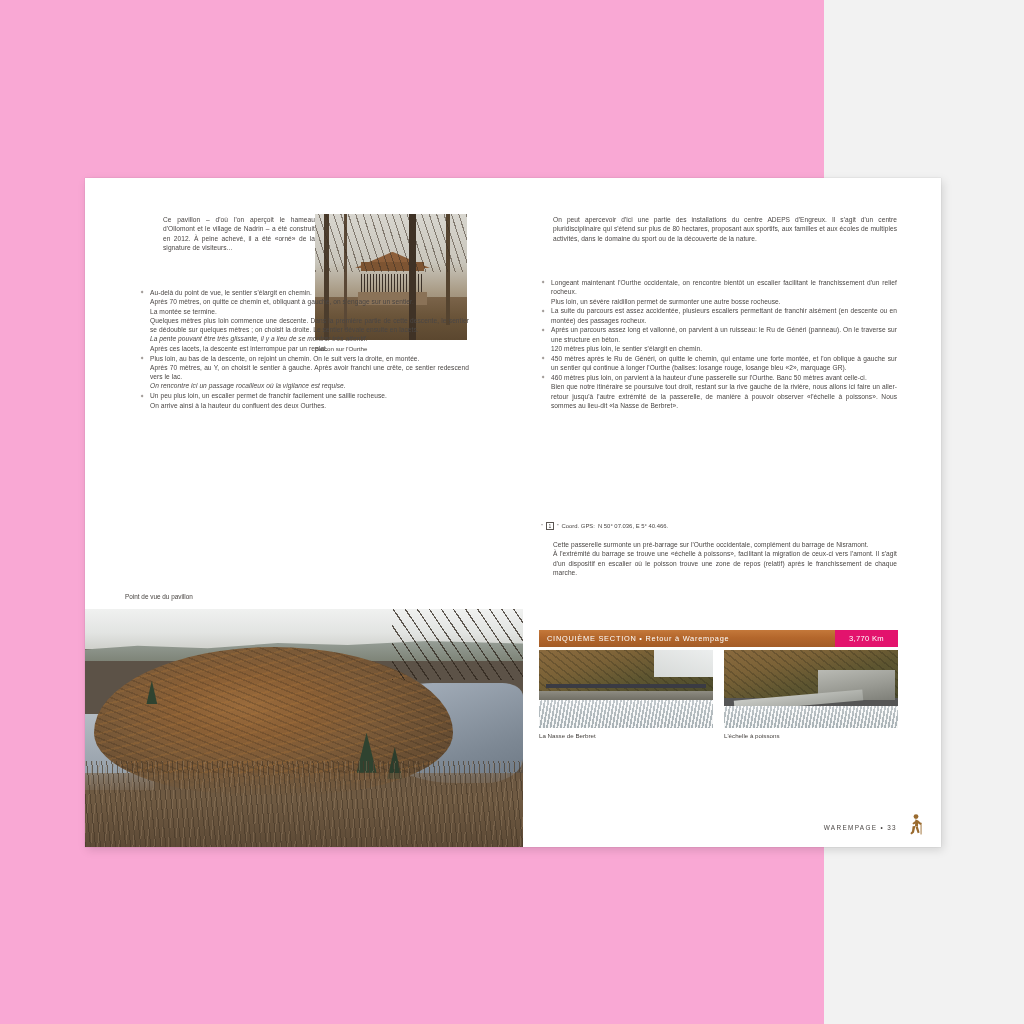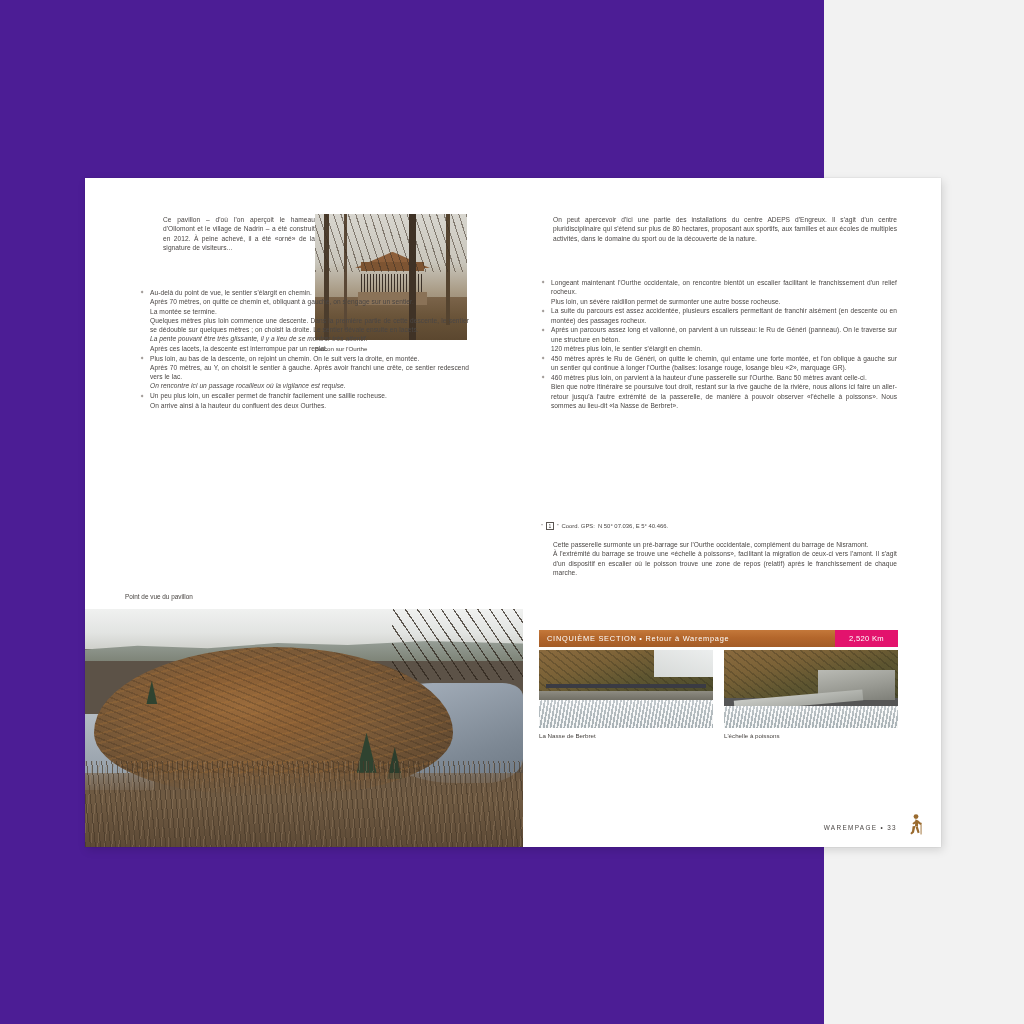--- a/index.html
+++ b/index.html
@@ -14,21 +14,21 @@
     overflow: hidden;
     font-family: "Liberation Sans", sans-serif;
     -webkit-font-smoothing: antialiased;
   }
 
   
   #scan-canvas {
     position: absolute;
     left: 0; top: 0;
     width: 824px; height: 1024px;
-    background: #4c1d95;
+    background: #f9a8d4;
   }
   #spread {
     position: absolute;
     left: 85px; top: 178px;
     width: 856px; height: 669px;
     background: #ffffff;
     box-shadow: 2px 3px 9px rgba(0,0,0,0.13), 0 0 1px rgba(0,0,0,0.2);
     overflow: hidden;
   }
   .page {
@@ -370,21 +370,21 @@
         <span class="gps-quote">"</span>
         <span>Coord. GPS:</span>
         <span>N 50° 07.036, E 5° 40.466.</span>
       </div>
 
       <div id="closing-note" class="txt" style="white-space: pre-line;">Cette passerelle surmonte un pré-barrage sur l'Ourthe occidentale, complément du barrage de Nisramont.
 À l'extrémité du barrage se trouve une «échelle à poissons», facilitant la migration de ceux-ci vers l'amont. Il s'agit d'un dispositif en escalier où le poisson trouve une zone de repos (relatif) après le franchissement de chaque marche.</div>
 
       <div id="section-banner">
         <div id="banner-title">CINQUIÈME SECTION • Retour à Warempage</div>
-        <div id="banner-distance">2,520 Km</div>
+        <div id="banner-distance">3,770 Km</div>
       </div>
 
       <div class="sec-photo" id="photo-nasse">
         <div class="wr-hill"></div>
         <div class="wr-hill-tex"></div>
         <div class="wr-sky"></div>
         <div class="wr-wall"></div>
         <div class="wr-bridge"></div>
         <div class="wr-foam"></div>
         <div class="wr-foam-tex"></div>

